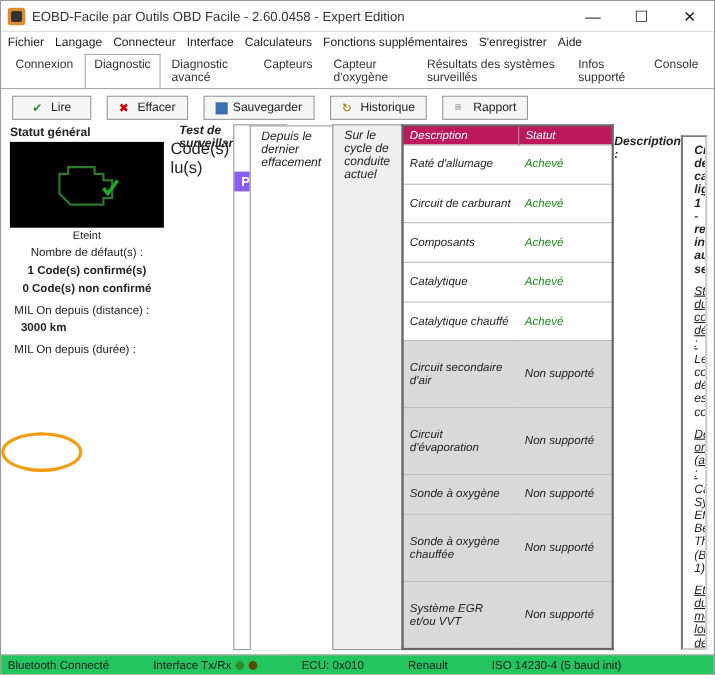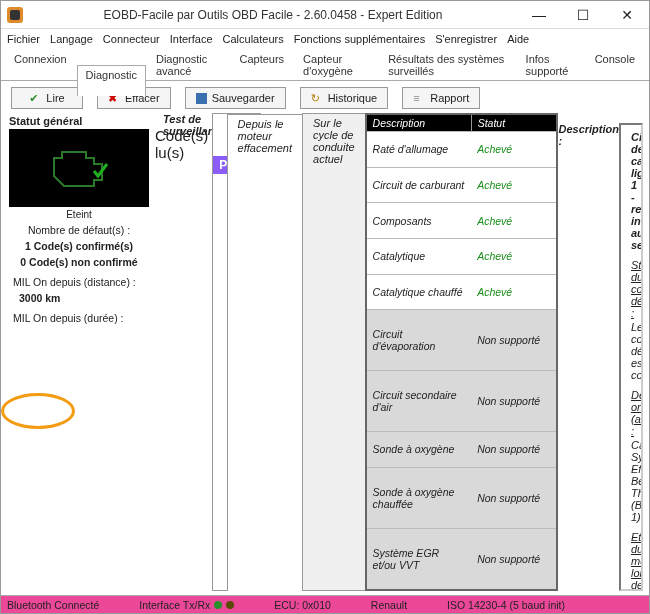--- a/index.html
+++ b/index.html
@@ -1,30 +1,30 @@
 <!DOCTYPE html>
 <html><head>
 <meta charset="utf-8">
 <style>
   * { box-sizing: border-box; }
   body { margin:0; font-family: "Segoe UI", Tahoma, sans-serif; font-size:11px; color:#222; background:#fff; width:650px; height:614px; overflow:hidden; display:flex; flex-direction:column; border:1px solid #999;}
   
-  .titlebar { height:28px; display:flex; align-items:center; padding:0 0 0 6px; background:#fff; border-bottom:1px solid #ddd;text-align:center;}
+  .titlebar { height:28px; display:flex; align-items:center; padding:0 0 0 6px; background:#fff; border-bottom:1px solid #ddd;}
   .titlebar .icon { width:16px; height:16px; background:#e08a2e; border-radius:3px; margin-right:6px; position:relative;}
   .titlebar .icon::after{content:"";position:absolute;inset:3px;background:#333;border-radius:2px;}
   .titlebar .title { flex:1; font-size:12px; color:#333;}
   .winbtns { display:flex; height:100%;}
   .winbtn { width:44px; display:flex; align-items:center; justify-content:center; font-size:14px;}
   
   .menubar { height:20px; display:flex; gap:10px; padding:0 6px; align-items:center; font-size:11px; color:#222;}
   .menubar span{cursor:default;}
   
   .tabstrip { display:flex; padding:0 4px; border-bottom:1px solid #aaa; font-size:11px;}
   .tab { padding:3px 8px; border:1px solid transparent; border-bottom:none; margin-right:1px; color:#333; cursor:default;}
-  .tab.active { border-color:#aaa; background:#fff; position:relative; top:16px;}
+  .tab.active { border-color:#aaa; background:#fff; position:relative; top:0;}
   
   .toolbar { display:flex; gap:14px; padding:6px 10px 4px;}
   .tbtn { min-width:72px; height:22px; border:1px solid #999; background:#f5f5f5; display:flex; align-items:center; justify-content:center; gap:5px; padding:0 10px; font-size:11px;}
   .tbtn .ic { width:12px; height:12px; display:inline-block;}
   
   .main { flex:1; display:flex; padding:0 6px 4px; gap:6px; min-height:0;}
   .leftcol { width:150px; display:flex; flex-direction:row;}
   .statusbox { border:none; padding:2px;}
   .statusbox h4{margin:0 0 2px;font-size:11px;font-weight:bold;}
   .engine { width:140px; height:78px; background:#000; margin:0 auto 2px; position:relative;}
@@ -38,30 +38,30 @@
   .codeslist { flex:1; border:1px solid #999; background:#fff; min-height:230px; display:flex; flex-direction:column;}
   .codeitem { background:#8b5cf6; color:#fff; padding:2px 6px; font-weight:bold; font-size:12px;margin-top:42px;}
   .highlight-ellipse { position:absolute; width:74px; height:36px; border:3px solid #f39c12; border-radius:50%; pointer-events:none;}
   .rightcol { flex:1; display:flex; flex-direction:row; min-height:0;font-style:italic;}
   .rightcol h4{margin:0 0 2px;font-size:11px;font-weight:bold;}
   .subtabs { display:flex; font-size:11px; border-bottom:1px solid #999;}
   .subtab { padding:3px 10px; border:1px solid #999; border-bottom:none; background:#fff; margin-right:-1px;}
   .subtab.active { position:relative; top:1px; background:#fff;}
   .subtab:not(.active){ background:#f0f0f0;}
   .survtable { border:2px solid #666; width:100%; border-collapse:collapse; font-size:10.5px;}
-  .survtable th { background:#000000; color:#fff; text-align:left; padding:2px 6px; font-weight:normal; border-right:1px solid #999;}
+  .survtable th { background:#be185d; color:#fff; text-align:left; padding:2px 6px; font-weight:normal; border-right:1px solid #999;}
   .survtable td { padding:2px 6px; border-top:1px solid #bbb;}
   .survtable tr.ns td { background:#d9d9d9;}
   .achv { color:#1a8f1a;}
   .descbox { margin-top:10px; border:2px inset #ccc; padding:6px 10px; flex:1; min-height:230px; background:#fff; overflow:auto;}
   .descbox .hdr{font-weight:bold; font-size:11px; margin-bottom:4px;}
   .descbox .sec{margin:8px 0 2px; text-decoration:underline; font-size:11px;}
   .descbox .txt{font-size:11px;}
   
-  .statusbar { height:18px; border-top:1px solid #aaa; display:flex; align-items:center; font-size:10.5px; padding:0 6px; gap:40px; background:#ec4899;}
+  .statusbar { height:18px; border-top:1px solid #aaa; display:flex; align-items:center; font-size:10.5px; padding:0 6px; gap:40px; background:#22c55e;}
   .statusbar .cell{display:flex;align-items:center;gap:4px;}
   .dot{width:8px;height:8px;border-radius:50%;display:inline-block;}
   .dot.green{background:#2a8f2a;}
   .dot.dark{background:#5a4a00;}
   .leftwrap{position:relative;}
 </style>
 </head>
 <body>
 
 <div class="titlebar">
@@ -140,21 +140,21 @@
     <div class="codeshdr">Code(s) lu(s)</div>
     <div class="codeslist" id="codeslist">
         <div class="codeitem">P0420</div>
       </div>
     <div class="highlight-ellipse" style="left:-6px; top:280px;"></div>
   </div>
 
   <div class="rightcol">
     <h4>Test de surveillance</h4>
     <div class="subtabs" id="subtabs">
-        <div class="subtab active">Depuis le moteur effacement</div>
+        <div class="subtab active">Depuis le dernier effacement</div>
         <div class="subtab">Sur le cycle de conduite actuel</div>
       </div>
     <table class="survtable">
       <thead>
           <tr>
         <th style="width:55%">Description</th>
         <th>Statut</th>
       </tr>
         </thead>
       <tbody id="survbody">
@@ -172,25 +172,25 @@
           </tr>
           <tr>
             <td>Catalytique</td>
             <td class="achv">Achevé</td>
           </tr>
           <tr>
             <td>Catalytique chauffé</td>
             <td class="achv">Achevé</td>
           </tr>
           <tr class="ns">
+            <td>Circuit secondaire d'air</td>
+            <td>Non supporté</td>
+          </tr>
+          <tr class="ns">
             <td>Circuit d'évaporation</td>
-            <td>Non supporté</td>
-          </tr>
-          <tr class="ns">
-            <td>Circuit secondaire d'air</td>
             <td>Non supporté</td>
           </tr>
           <tr class="ns">
             <td>Sonde à oxygène</td>
             <td>Non supporté</td>
           </tr>
           <tr class="ns">
             <td>Sonde à oxygène chauffée</td>
             <td>Non supporté</td>
           </tr>

